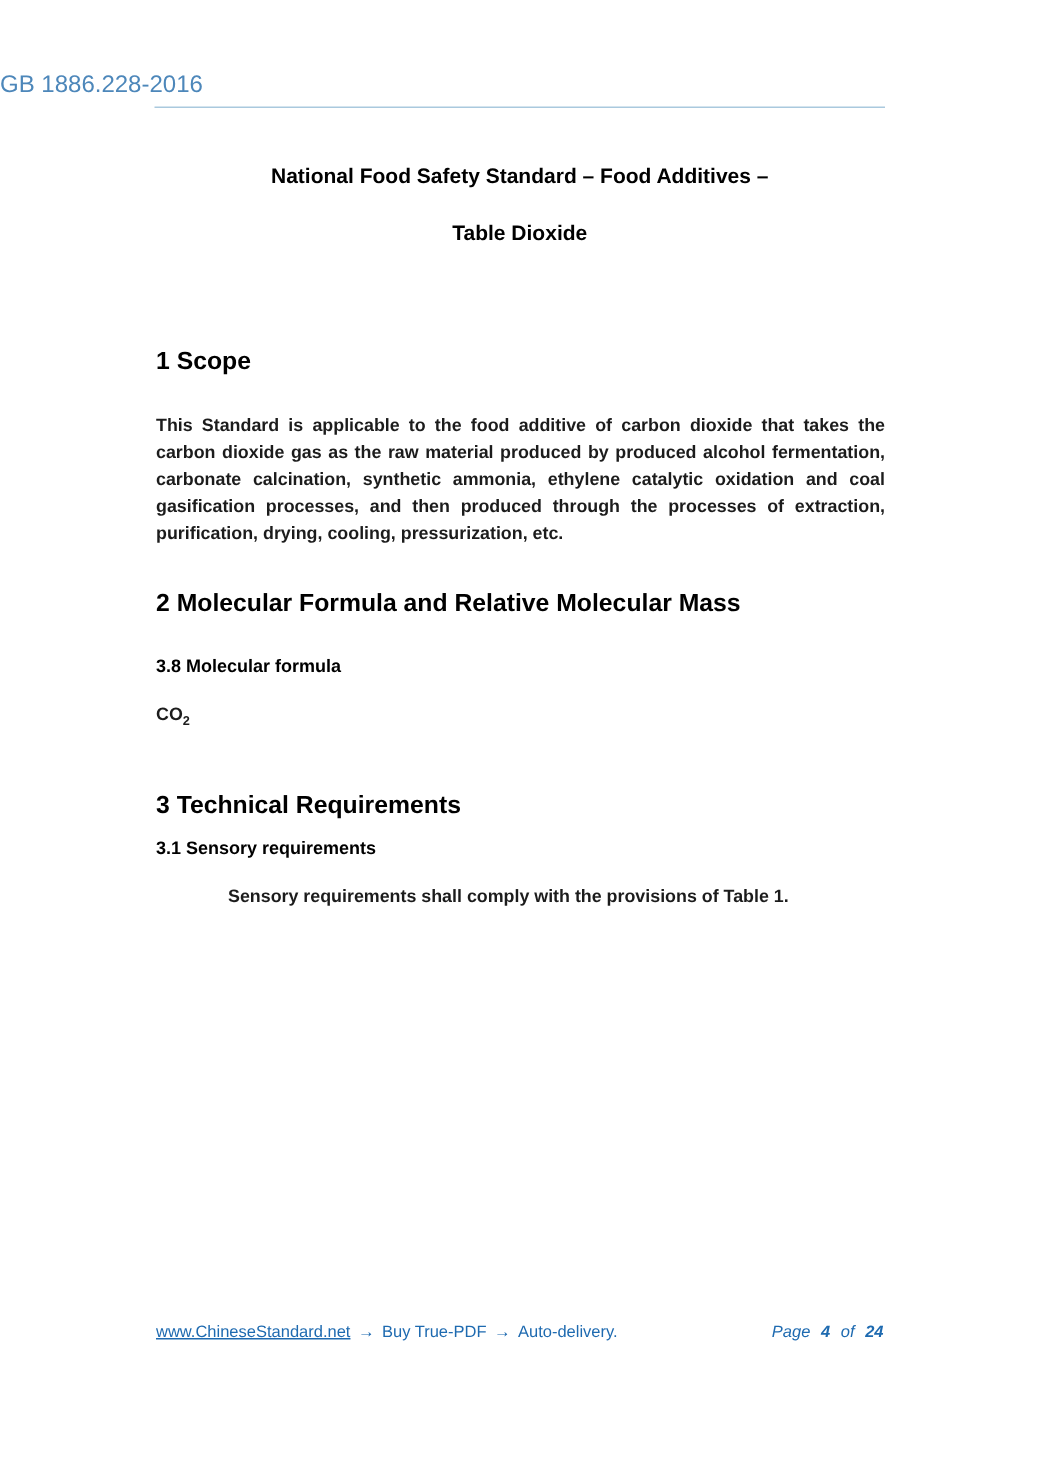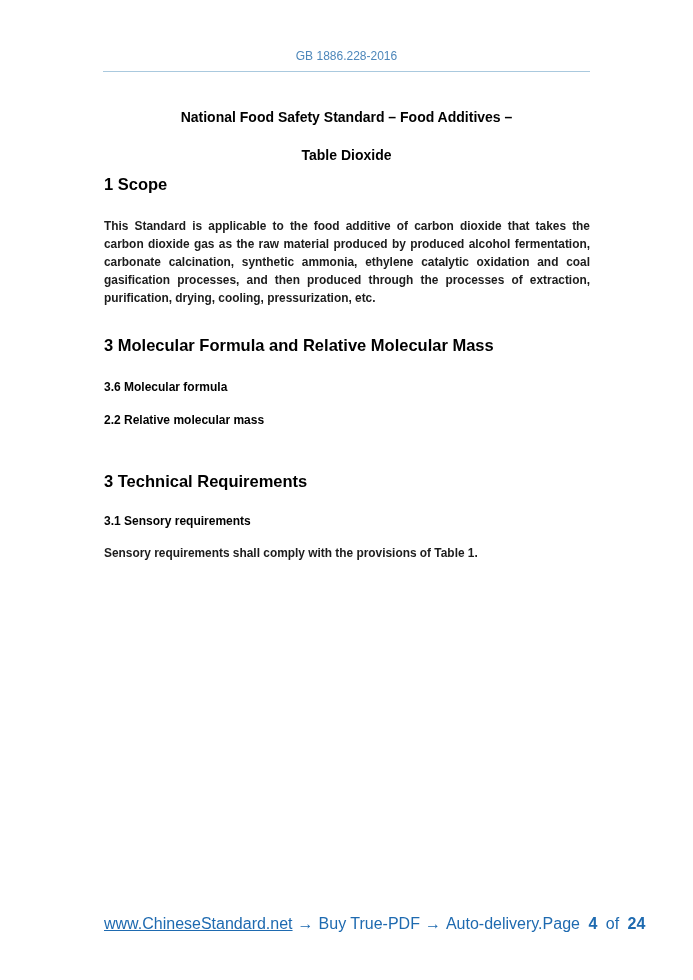--- a/index.html
+++ b/index.html
@@ -19,22 +19,21 @@
     width: 693px;
     height: 980px;
     background: #ffffff;
     font-family: "Liberation Sans", sans-serif;
     color: var(--text-black);
     overflow: hidden;
   }
   
   .doc-header { padding-top: 49px; }
   .doc-number {
-    text-align: center;
-    font-size: 12px;
+    font-size: 16px;
     line-height: 15px;
     color: var(--header-blue);
   }
   .header-rule {
     margin: 7px 103px 0 103px;
     border: none;
     border-top: 1px solid var(--rule-blue);
     height: 0;
   }
   
@@ -67,51 +66,51 @@
     margin: 0;
     font-size: 11.9px;
     line-height: 18px;
     color: var(--text-black);
     font-weight: bold;
   }
   .justified { text-align: justify; }
   .single { line-height: 15px; }
   sub { font-size: 8.5px; line-height: 0; }
   
-  .mt-scope-h { }
+  .mt-scope-h { margin-top: 57px; }
   .mt-scope-p { margin-top: 23px; }
   .mt-s2-h  { margin-top: 28px; }
   .mt-s21-h { margin-top: 25px; }
   .mt-co2   { margin-top: 17px; }
   .mt-s22-h { margin-top: 18px; }
   .mt-mass  { margin-top: 17px; }
   .mt-s3-h  { margin-top: 43px; }
-  .mt-s31-h { margin-top: 23px; }
-  .mt-sens  { margin-top: 17px; }
+  .mt-s31-h { margin-top: 11px; }
+  .mt-sens  { margin-top: 17px; margin-left: 48px; }
   
   .doc-footer {
     position: absolute;
     left: 104px;
     right: 104px;
-    top: 916px;
+    top: 880px;
     display: flex;
     justify-content: space-between;
     align-items: flex-start;
-    font-size: 16px;
+    font-size: 11px;
     line-height: 16px;
     color: var(--footer-blue);
   }
   .footer-left { white-space: nowrap; }
   .footer-link {
     color: var(--footer-blue);
     text-decoration: underline;
     cursor: pointer;
   }
   .arrow { margin: 0 5px; text-decoration: none; display: inline-block; }
-  .footer-right { white-space: nowrap; }
+  .footer-right { white-space: nowrap; font-style: italic; }
   .footer-right span { margin-left: 4px; }
   .footer-right span:first-child { margin-left: 0; }
   .bold { font-weight: bold; }
 </style>
 </head>
 <body>
 
 <div class="page">
 
   <div class="doc-header">
@@ -123,26 +122,26 @@
     <span class="title-line">National Food Safety Standard – Food Additives –</span>
     <span class="title-line">Table Dioxide</span>
   </div>
 
   <div class="content">
 
     <h2 class="h-section mt-scope-h">1 Scope</h2>
 
     <p class="body-text justified mt-scope-p">This Standard is applicable to the food additive of carbon dioxide that takes the carbon dioxide gas as the raw material produced by produced alcohol fermentation, carbonate calcination, synthetic ammonia, ethylene catalytic oxidation and coal gasification processes, and then produced through the processes of extraction, purification, drying, cooling, pressurization, etc.</p>
 
-    <h2 class="h-section mt-s2-h">3 Molecular Formula and Relative Molecular Mass</h2>
+    <h2 class="h-section mt-s2-h">2 Molecular Formula and Relative Molecular Mass</h2>
 
-    <h3 class="h-sub mt-s21-h">3.6 Molecular formula</h3>
+    <h3 class="h-sub mt-s21-h">3.8 Molecular formula</h3>
 
+    <p class="body-text single mt-co2"><span>CO</span><sub>2</sub></p>
 
-    <h3 class="h-sub mt-s22-h">2.2 Relative molecular mass</h3>
 
 
     <h2 class="h-section mt-s3-h">3 Technical Requirements</h2>
 
     <h3 class="h-sub mt-s31-h">3.1 Sensory requirements</h3>
 
     <p class="body-text single mt-sens">Sensory requirements shall comply with the provisions of Table 1.</p>
 
   </div>
 

